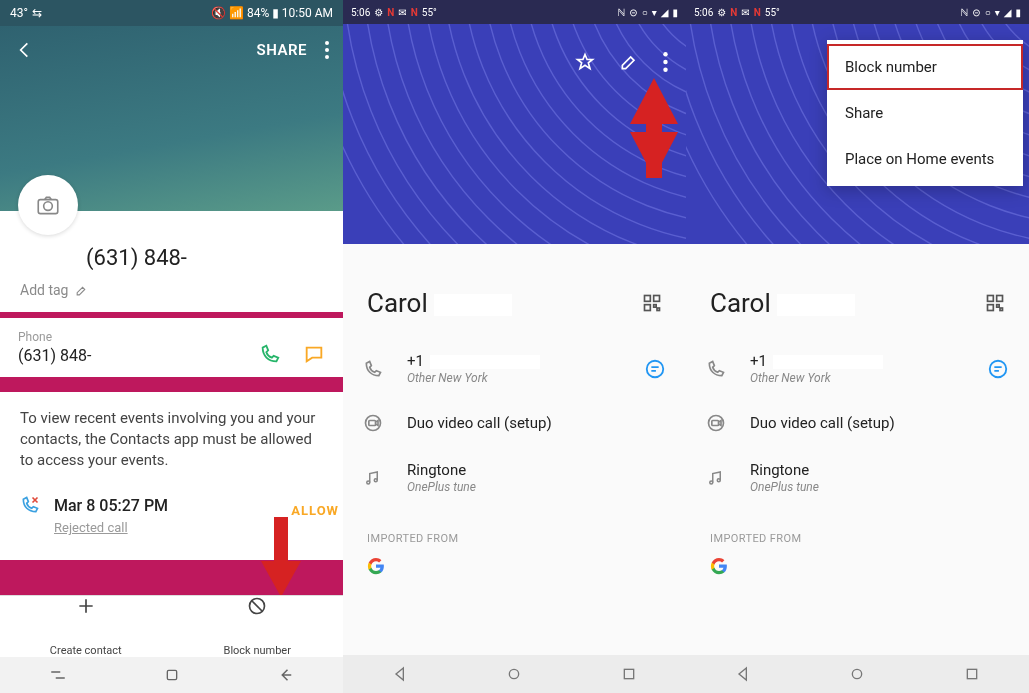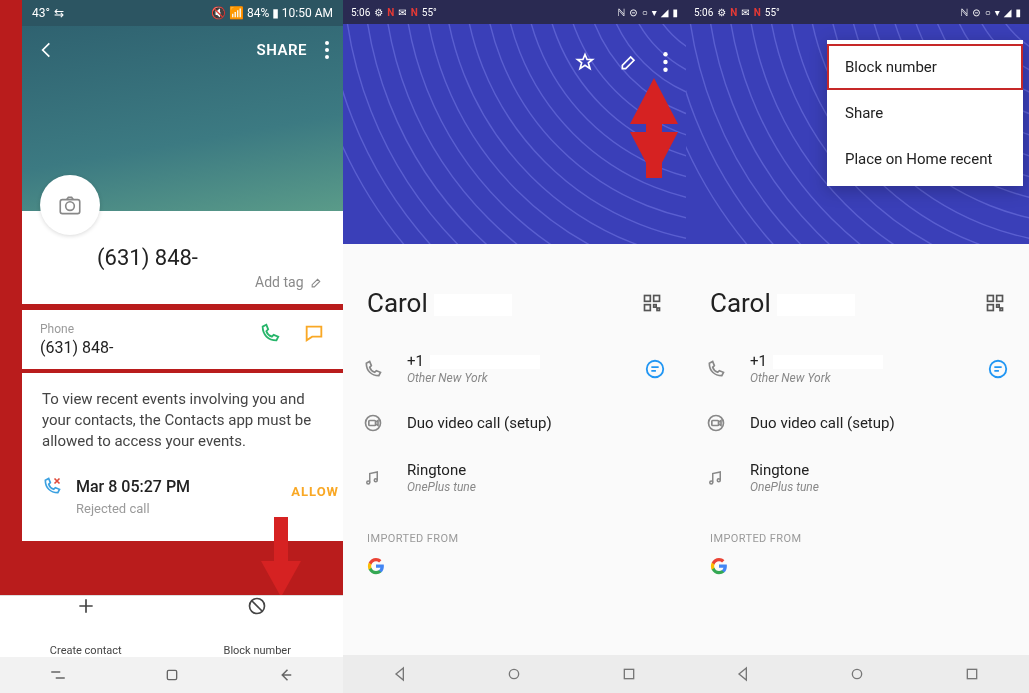--- a/index.html
+++ b/index.html
@@ -1,41 +1,41 @@
 <!DOCTYPE html>
 <html><head>
 <meta charset="utf-8">
 <style>
   * { box-sizing: border-box; margin: 0; padding: 0; }
   body { font-family: -apple-system, Roboto, Arial, sans-serif; width: 1029px; height: 693px; display: flex; background: #fff; overflow: hidden; }
   .pane { height: 693px; position: relative; overflow: hidden; }
-  .p1 { width: 343px; background: #b91c1c; padding-left: 22px; }
+  .p1 { width: 343px; background: #be185d; }
   .p2 { width: 343px; background: #fafafa; }
   .p3 { width: 343px; background: #fafafa; }
 
   
   .p1 .status { height: 26px; display: flex; justify-content: space-between; align-items: center; padding: 0 10px; font-size: 12px; color: #fff; background: #2c5562; }
   .p1 .status .left { display:flex; gap:4px; align-items:center;}
   .p1 .status .right { display:flex; gap:3px; align-items:center;}
   .p1 .hero { height: 185px; background: linear-gradient(170deg,#2f6270 0%, #3c7a82 60%, #5a9b89 100%); position: relative; }
   .p1 .topbar { display:flex; align-items:center; justify-content:space-between; padding:14px 14px 0; color:#fff;}
   .p1 .topbar .sr { display:flex; align-items:center; gap:18px; font-weight:600; letter-spacing:0.5px; font-size:15px;}
   .p1 .avatar { position:absolute; left:18px; bottom:-24px; width:60px; height:60px; border-radius:50%; background:#fff; display:flex; align-items:center; justify-content:center; box-shadow:0 1px 4px rgba(0,0,0,.15);}
   .p1 .card1 { background:#fff; margin:0 0 6px; padding:34px 20px 14px; }
   .p1 .card1 .num { font-size:22px; color:#222; font-weight:400; text-align:center;}
-  .p1 .card1 .tg { text-align:right; color:#8a8a8a; font-size:14px; margin-top:4px;}
-  .p1 .card2 { background:#fff; padding:12px 18px; display:flex; align-items:flex-start; }
+  .p1 .card1 .tg { text-align:left; color:#8a8a8a; font-size:14px; margin-top:12px;}
+  .p1 .card2 { background:#fff; padding:12px 18px; display:flex; align-items:flex-end; }
   .p1 .card2 .col { flex:1;}
   .p1 .card2 .lbl { font-size:12px; color:#9a9a9a;}
   .p1 .card2 .val { font-size:16px; color:#222; margin-top:2px;}
-  .p1 .card3 { background:#fff; margin-top:4px; padding:16px 20px 6px; font-size:15px; color:#444; line-height:1.4; position:relative;}
+  .p1 .card3 { background:#fff; margin-top:15px; padding:16px 20px 6px; font-size:15px; color:#444; line-height:1.4; position:relative;}
   .p1 .allow { position:absolute; right:4px; top:110px; color:#f9a825; font-weight:700; font-size:13px; letter-spacing:1px;}
   .p1 .evt { display:flex; gap:14px; align-items:flex-start; margin-top:24px; padding-bottom:16px;}
   .p1 .evt .txt1 { font-size:16px; color:#222; font-weight:500;}
-  .p1 .evt .txt2 { font-size:13px; color:#9a9a9a; margin-top:2px;}
+  .p1 .evt .txt2 { font-size:13px; color:#9a9a9a; margin-top:2px;text-decoration:underline;}
   .p1 .btmbar { position:absolute; bottom:36px; left:0; right:0; height:62px; background:#fff; display:flex; border-top:1px solid #ddd;}
   .p1 .btmbar .bb { flex:1; display:flex; flex-direction:column; align-items:center; justify-content:space-between; font-size:11px; color:#444; gap:4px;}
   .p1 .navbar { position:absolute; bottom:0; left:0; right:0; height:36px; background:#f2f2f2; display:flex; justify-content:space-around; align-items:center; color:#666;}
   .p1 .red-arrow1 { position:absolute; bottom:96px; right:42px; width:40px; height:80px; pointer-events:none;}
 
   
   .pstatus { height:24px; background:#2a2a52; display:flex; justify-content:space-between; align-items:center; padding:0 8px; font-size:10px; color:#fff;}
   .pstatus .l, .pstatus .r { display:flex; gap:4px; align-items:center;}
   .phdr { height:220px; position:relative; overflow:hidden; }
   .phdr .wavebg { position:absolute; inset:0; background:#3a3fb8;}
@@ -394,21 +394,21 @@
           <circle cx="400" cy="-60" r="400"></circle>
           <circle cx="400" cy="-60" r="420"></circle>
           <circle cx="400" cy="-60" r="440"></circle>
       </g>
     </svg>
   </div>
 
   <div class="menu-pop">
     <div class="mi hl">Block number</div>
     <div class="mi">Share</div>
-    <div class="mi">Place on Home recent</div>
+    <div class="mi">Place on Home events</div>
   </div>
 
   <div class="contact-body">
     <div class="cname-row">
       <span class="cname"><span>Carol</span><span class="wht-blk" style="width:78px;height:22px"></span></span>
       <span>
           <svg width="20" height="20" viewBox="0 0 24 24" fill="none" stroke="#555" stroke-width="2">
             <rect x="3" y="3" width="7" height="7"></rect>
             <rect x="14" y="3" width="7" height="7"></rect>
             <rect x="3" y="14" width="7" height="7"></rect>

